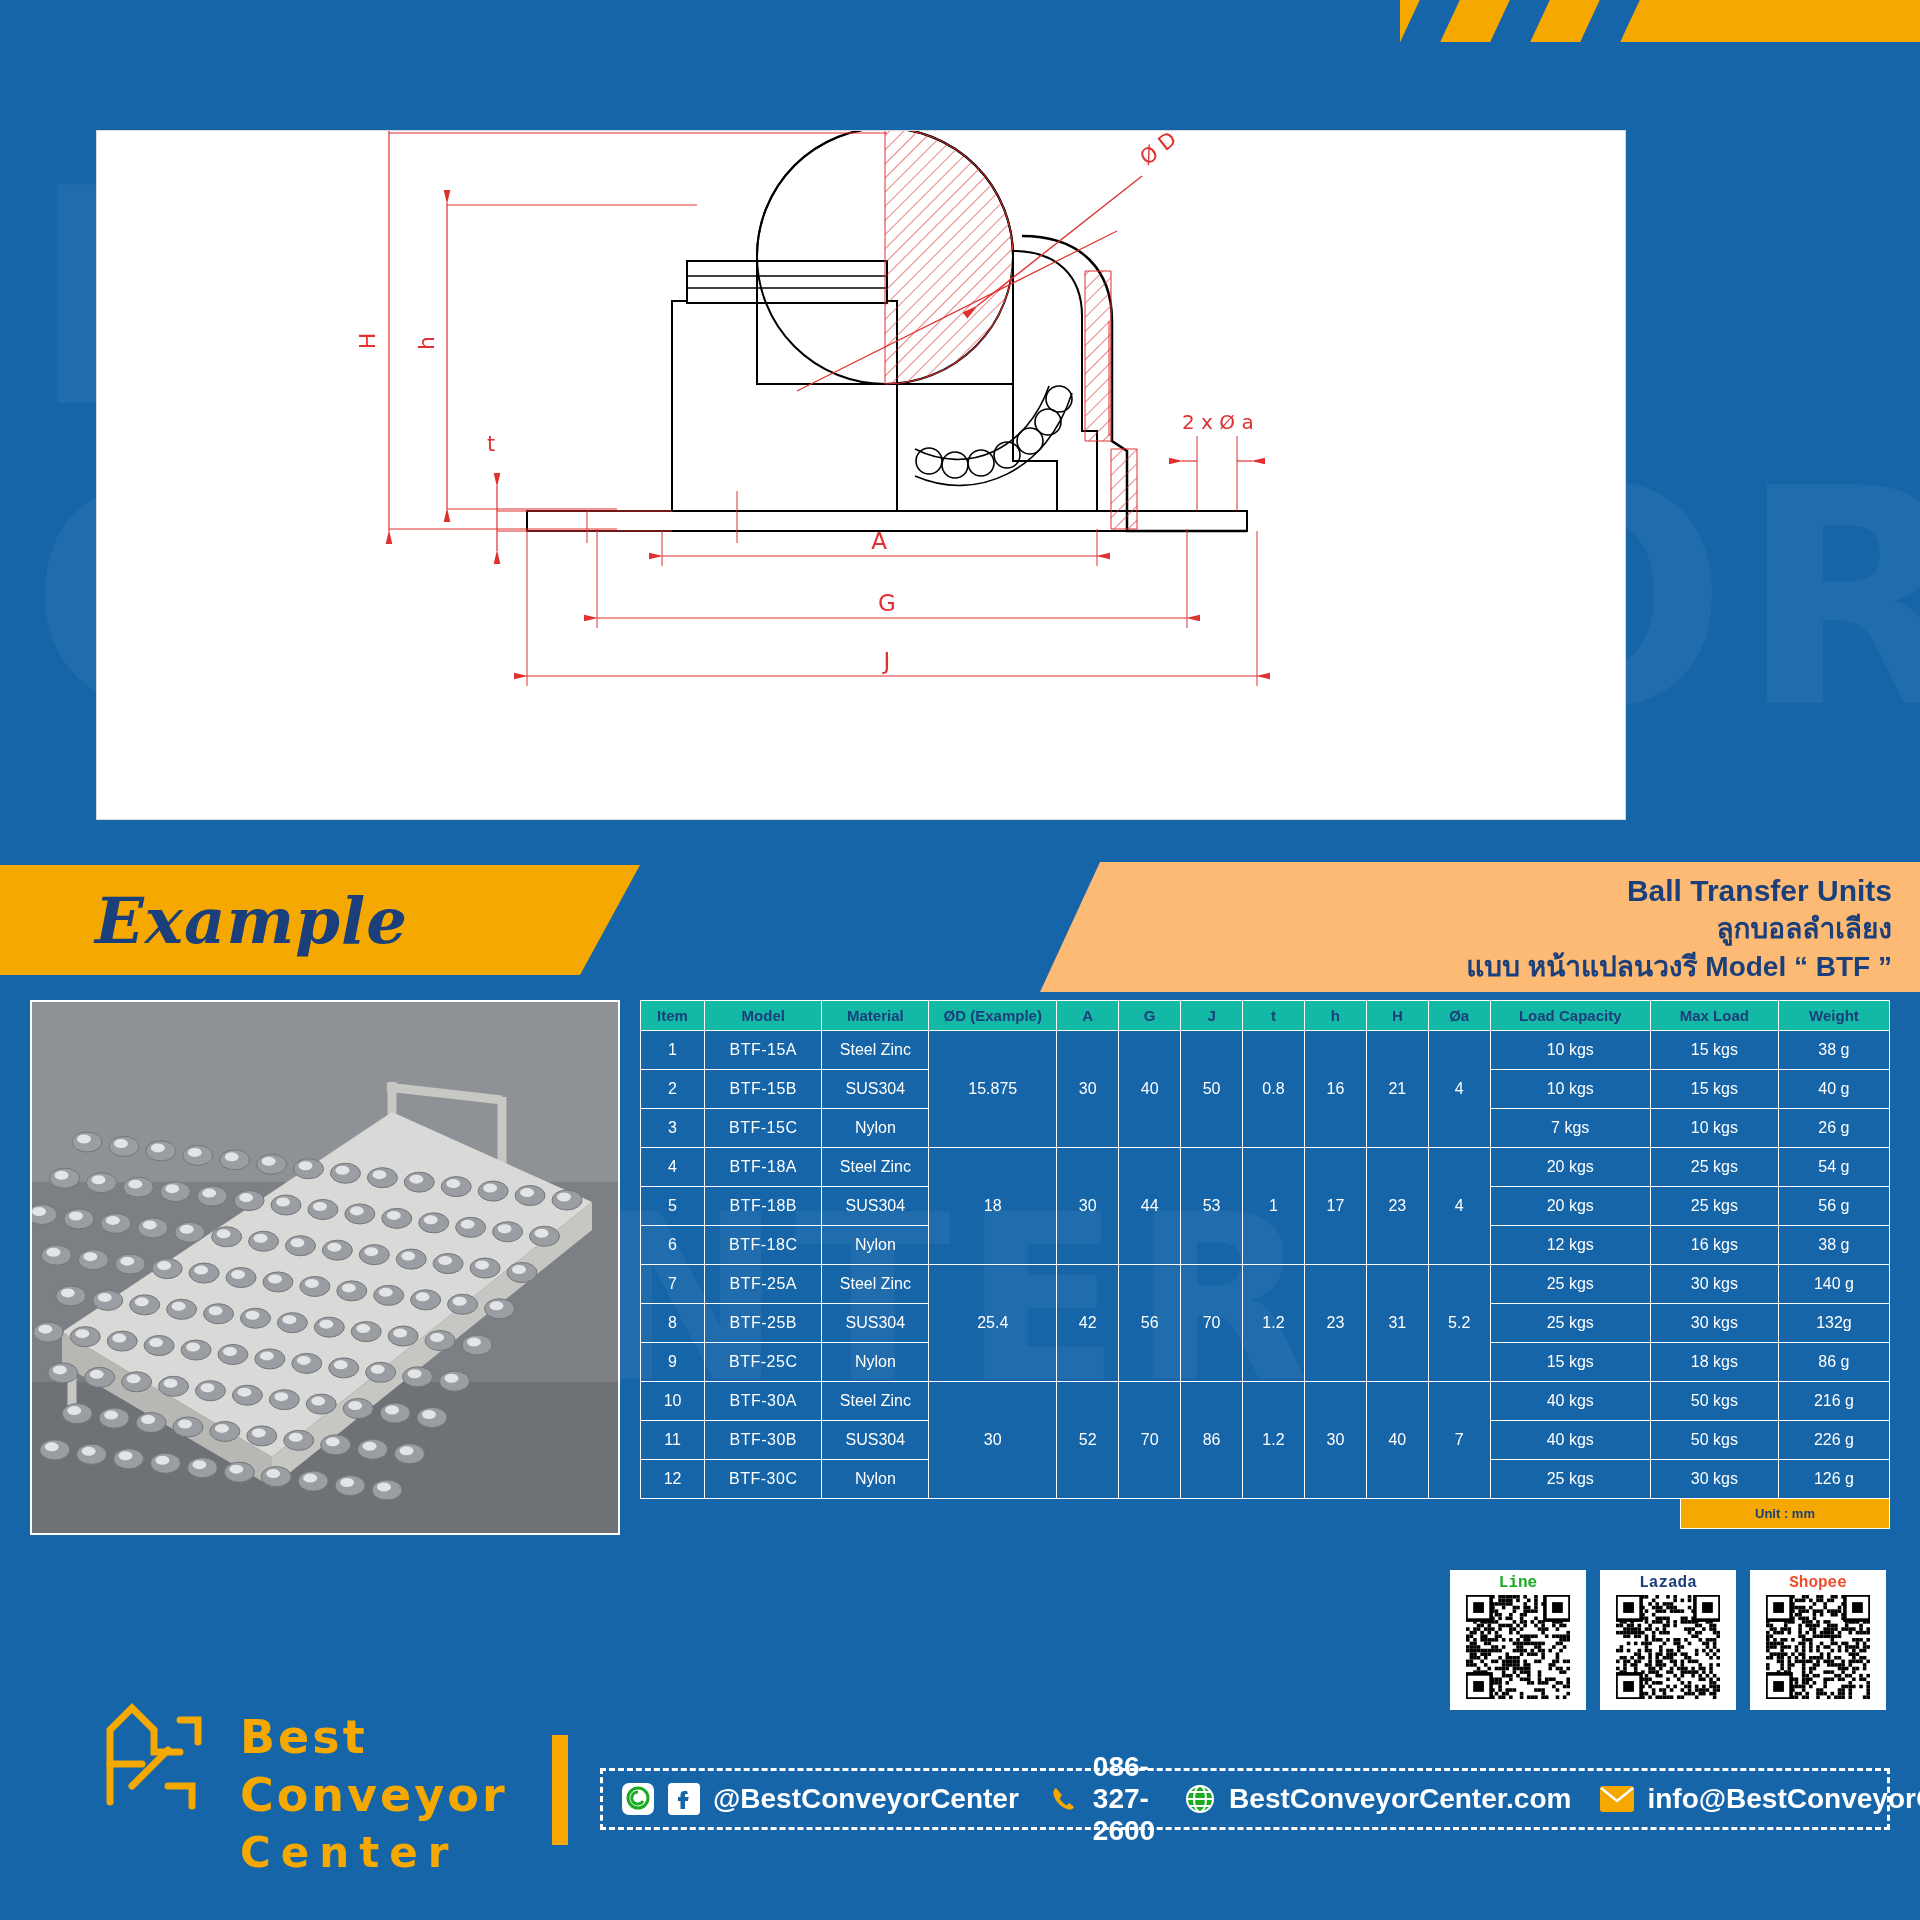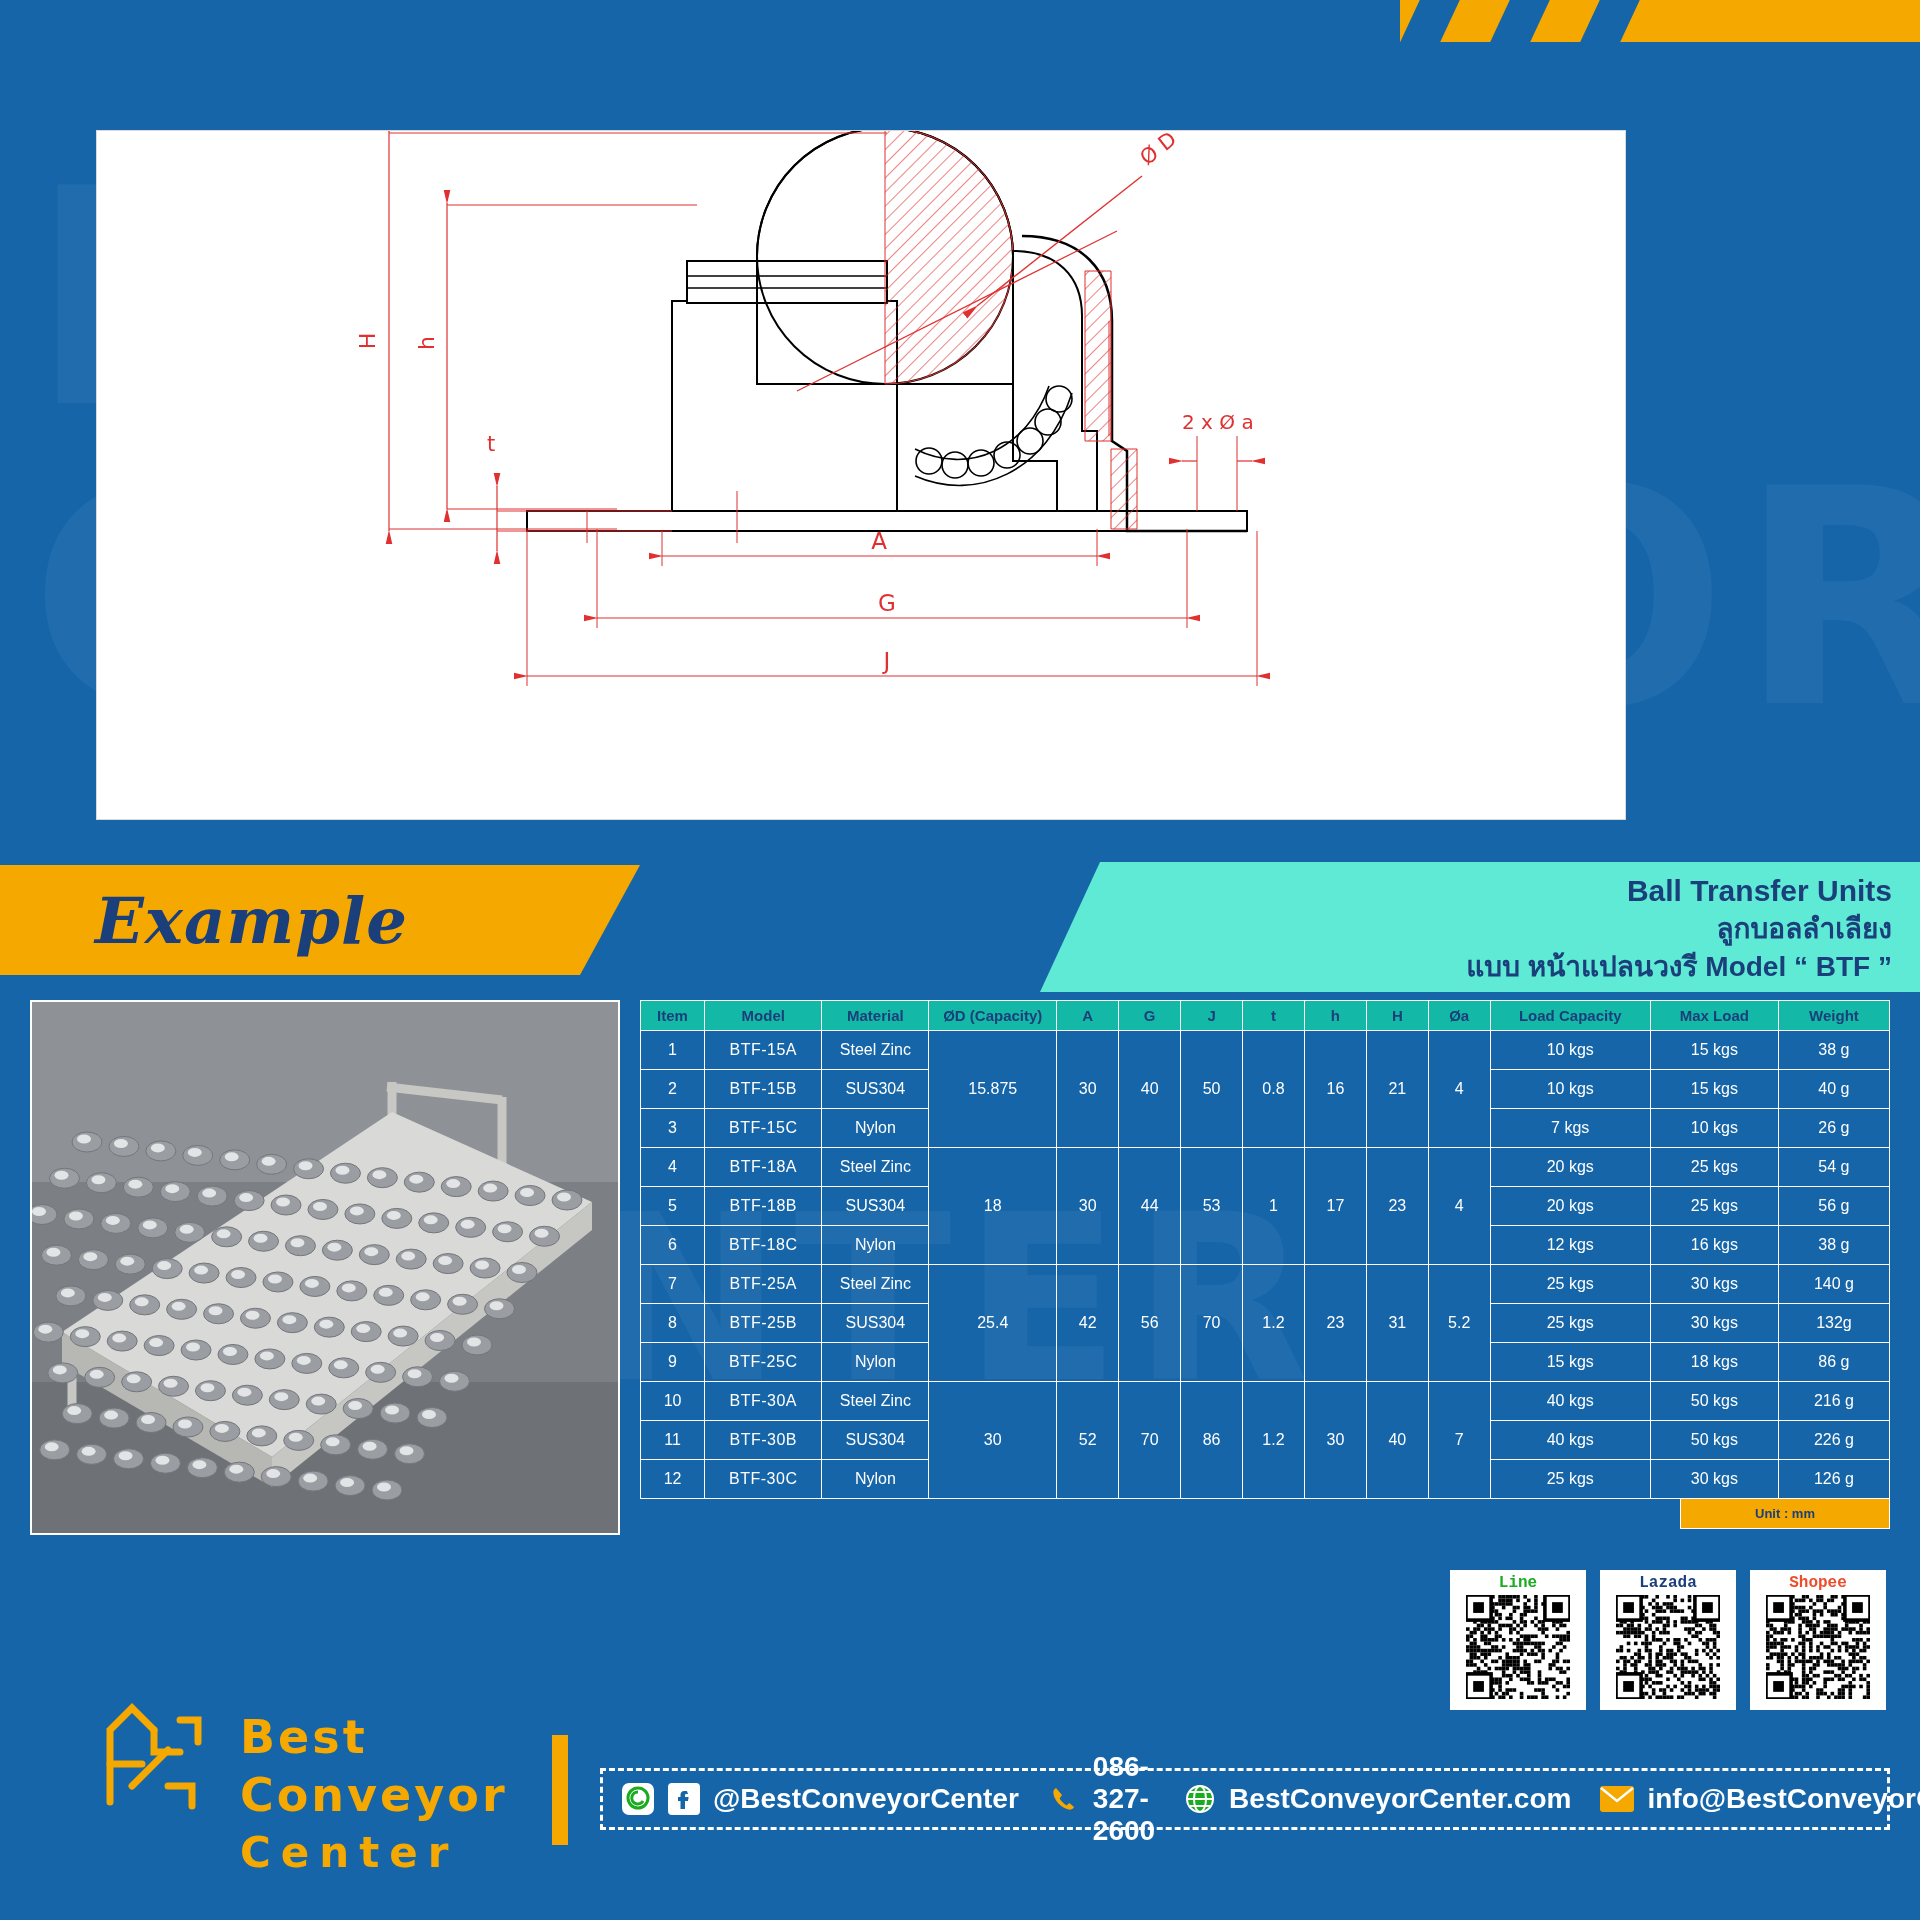--- a/index.html
+++ b/index.html
@@ -54,21 +54,21 @@
   .example-ribbon .label {
     position: absolute; left: 95px; top: 18px;
     font-family: "DejaVu Serif", serif;
     font-weight: 700; font-style: italic; font-size: 64px; color: #1b3f7a;
     letter-spacing: 1px;
   }
 
   
   .title-ribbon {
     position: absolute; right: 0; top: 862px; width: 880px; height: 130px;
-    background: #5eead4;
+    background: #fdba74;
     clip-path: polygon(60px 0, 880px 0, 880px 130px, 0 130px);
   }
   .title-ribbon .lines {
     position: absolute; right: 28px; top: 10px; text-align: right; color: #1b3f7a;
   }
   .title-ribbon .t1 { font-size: 30px; font-weight: 700; line-height: 38px; }
   .title-ribbon .t2 { font-size: 28px; font-weight: 700; line-height: 38px; }
   .title-ribbon .t3 { font-size: 28px; font-weight: 700; line-height: 38px; }
 
   
@@ -520,21 +520,21 @@
   </svg>
 </div>
 
 <div class="spec-table">
   <table class="spec">
     <thead>
       <tr>
         <th style="width:60px">Item</th>
         <th style="width:110px">Model</th>
         <th style="width:100px">Material</th>
-        <th style="width:120px">ØD (Capacity)</th>
+        <th style="width:120px">ØD (Example)</th>
         <th style="width:58px">A</th>
         <th style="width:58px">G</th>
         <th style="width:58px">J</th>
         <th style="width:58px">t</th>
         <th style="width:58px">h</th>
         <th style="width:58px">H</th>
         <th style="width:58px">Øa</th>
         <th style="width:150px">Load Capacity</th>
         <th style="width:120px">Max Load</th>
         <th style="width:104px">Weight</th>

